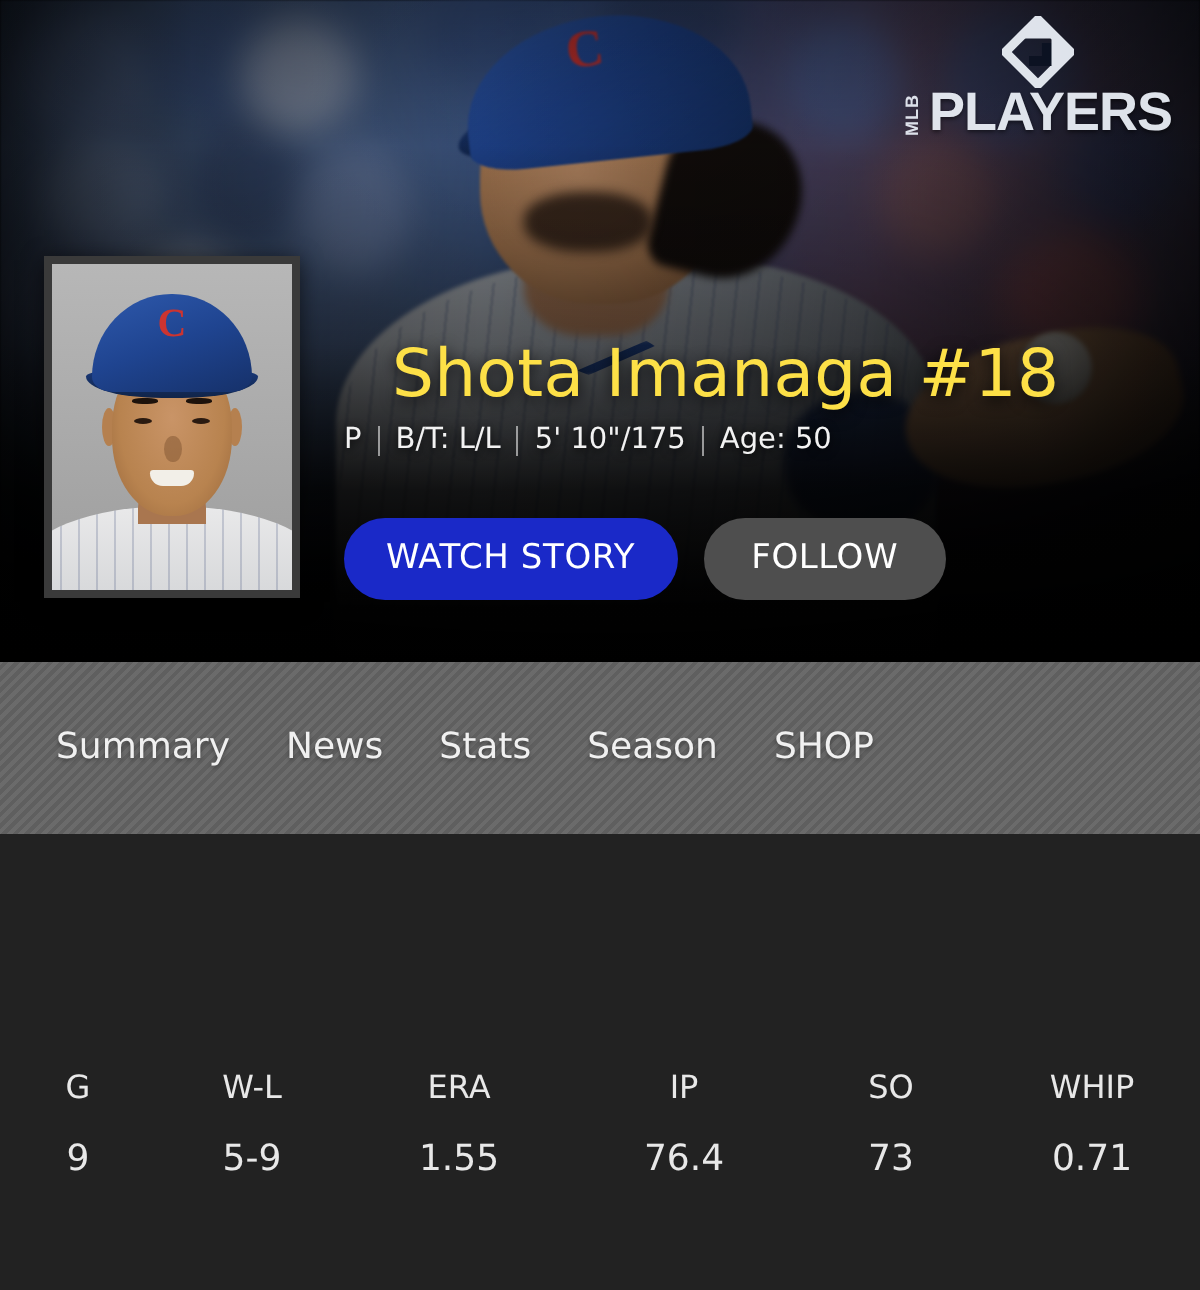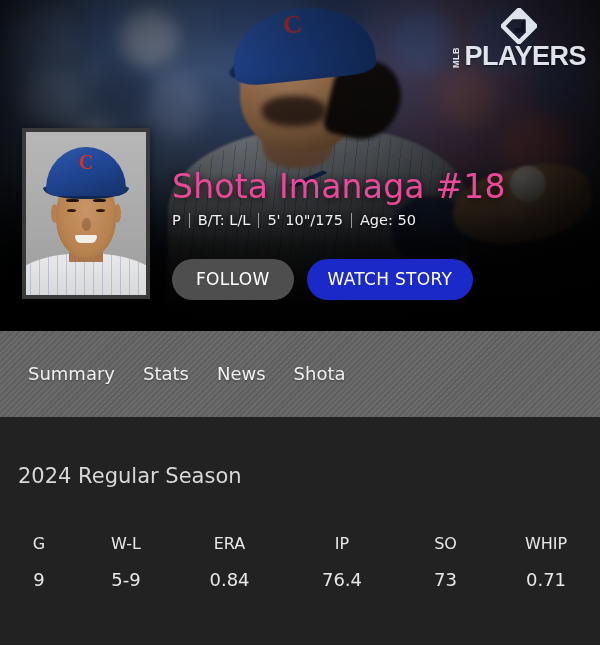--- a/index.html
+++ b/index.html
@@ -332,24 +332,25 @@
 
   
   .name-block {
     position: absolute;
     left: 172px;
     top: 170px;
     z-index: 5;
   }
   .player-name {
     font: 400 33px/1.05 "DejaVu Sans", sans-serif;
-    color: #ec4899;
+    color: #fde047;
     letter-spacing: 0.2px;
     text-shadow: 0 2px 8px rgba(0,0,0,.85);
     white-space: nowrap;
+    margin-left: 24px;
   }
   .player-meta {
     margin-top: 8px;
     display: flex;
     align-items: center;
     font: 400 14.5px/1 "DejaVu Sans", sans-serif;
     color: #f2f2f2;
     text-shadow: 0 1px 5px rgba(0,0,0,.9);
     white-space: nowrap;
   }
@@ -535,34 +536,34 @@
         <span class="sep"></span>
         <span>B/T: L/L</span>
         <span class="sep"></span>
         <span>5' 10"/175</span>
         <span class="sep"></span>
         <span>Age: 50</span>
       </div>
     </div>
 
     <div class="hero-actions">
+      <button class="btn btn-watch">WATCH STORY</button>
       <button class="btn btn-follow">FOLLOW</button>
-      <button class="btn btn-watch">WATCH STORY</button>
     </div>
   </div>
 
   <nav class="tabs">
     <div class="tab">Summary</div>
+    <div class="tab">News</div>
     <div class="tab">Stats</div>
-    <div class="tab">News</div>
-    <div class="tab">Shota</div>
+    <div class="tab">Season</div>
+    <div class="tab shop">SHOP</div>
   </nav>
 
   <main class="body">
-    <div class="season-title">2024 Regular Season</div>
 
     <table class="stat-table">
       <colgroup>
         <col class="col-g">
           <col class="col-wl">
           <col class="col-era">
         <col class="col-ip">
           <col class="col-so">
           <col class="col-whip">
       </colgroup>
@@ -573,21 +574,21 @@
           <th>ERA</th>
           <th>IP</th>
           <th>SO</th>
           <th>WHIP</th>
         </tr>
       </thead>
       <tbody>
         <tr>
           <td>9</td>
           <td>5-9</td>
-          <td>0.84</td>
+          <td>1.55</td>
           <td>76.4</td>
           <td>73</td>
           <td>0.71</td>
         </tr>
       </tbody>
     </table>
   </main>
 </div>
 
 </body></html>

